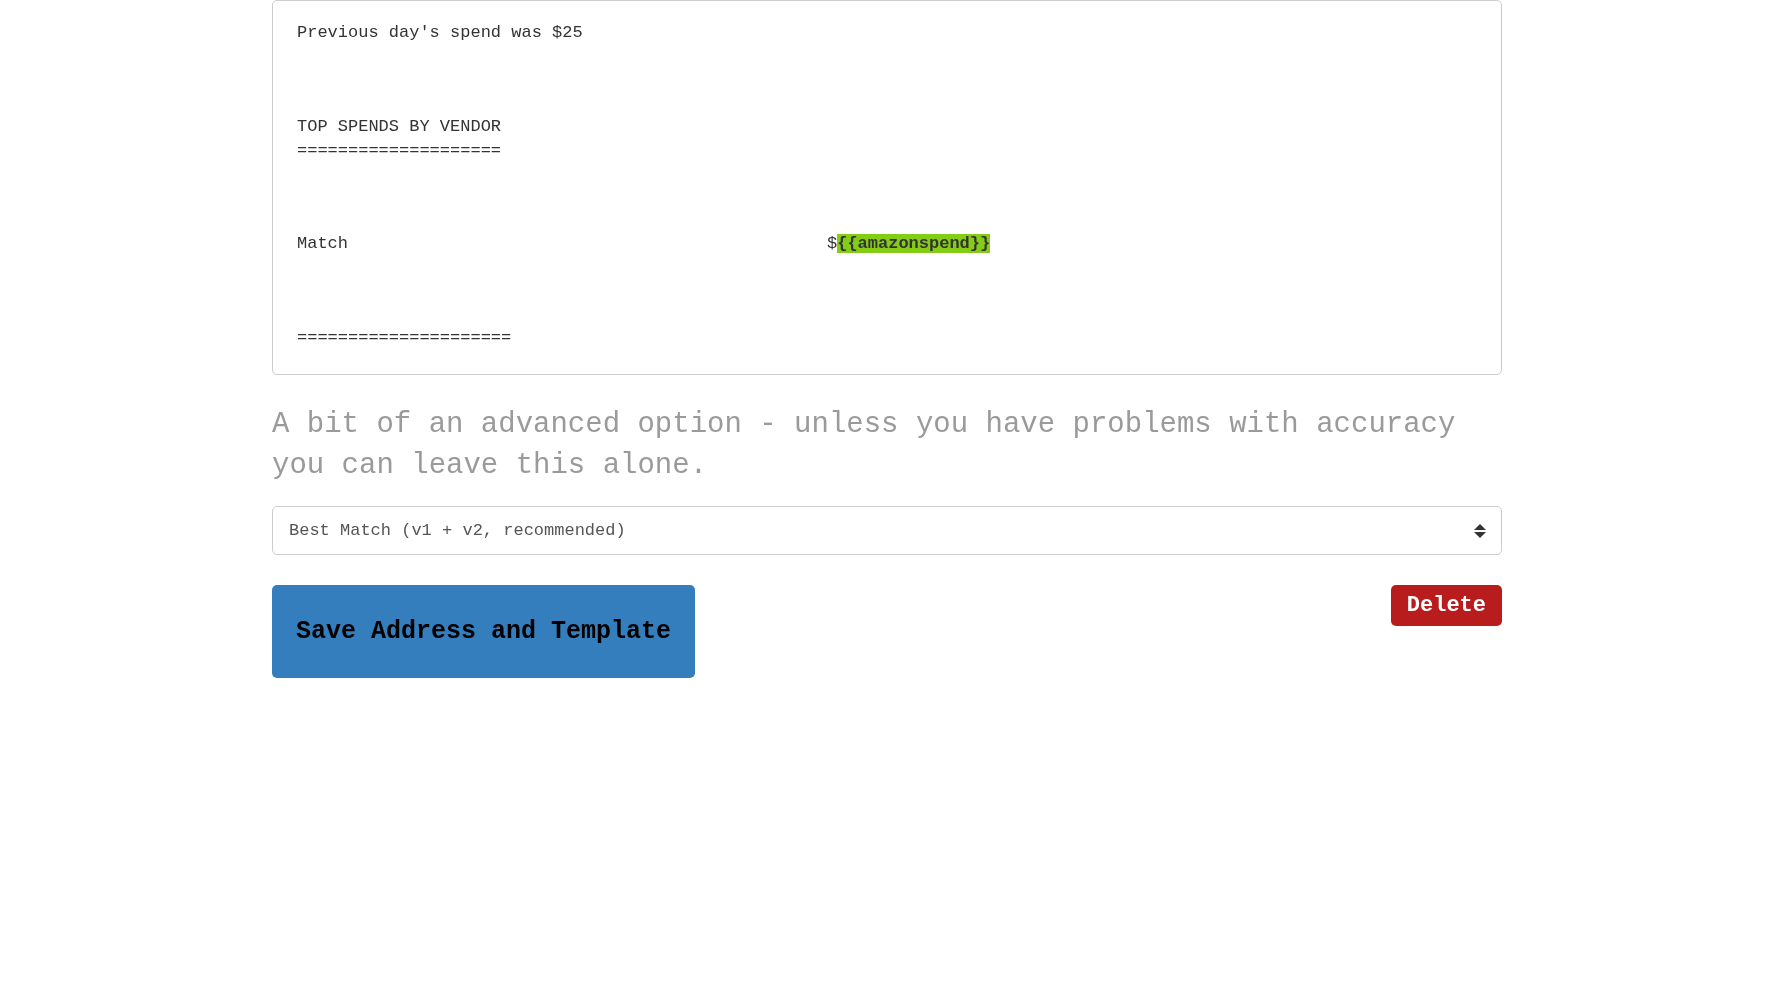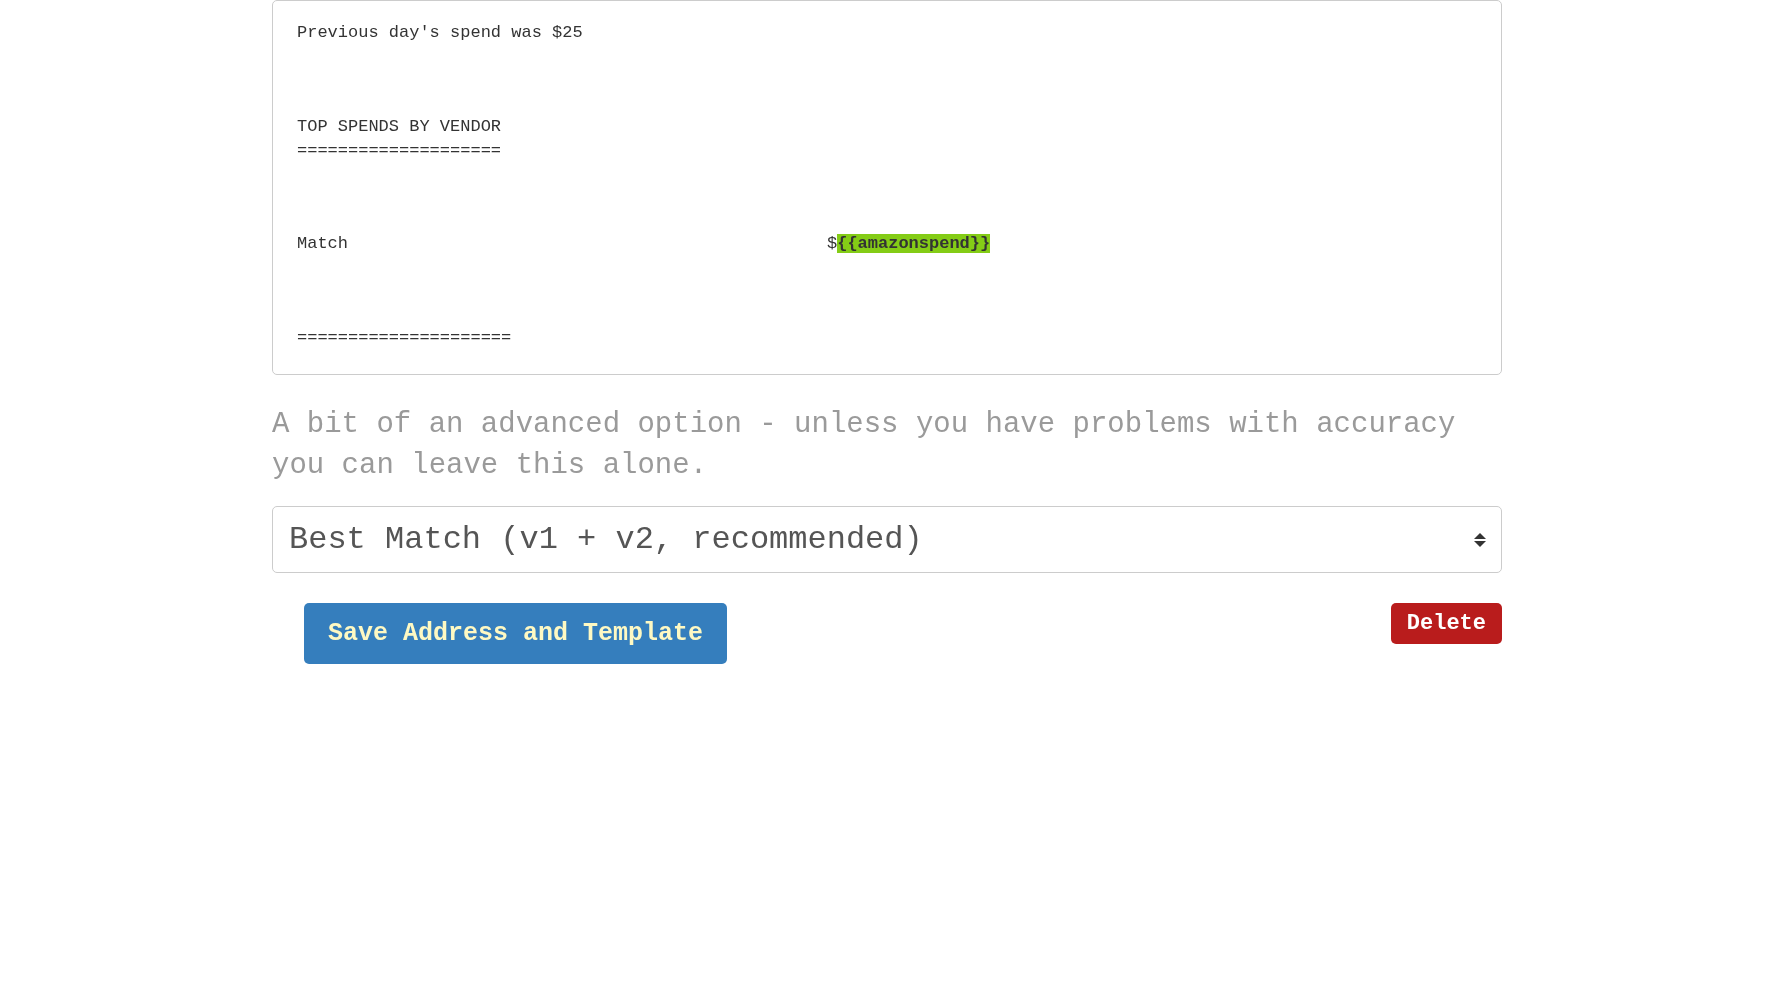--- a/index.html
+++ b/index.html
@@ -63,21 +63,21 @@
       position: relative;
       width: 100%;
       margin-bottom: 30px;
     }
     .select-field {
       width: 100%;
       border: 1px solid #ccc;
       border-radius: 5px;
       padding: 14px 40px 14px 16px;
       font-family: "Courier New", Courier, monospace;
-      font-size: 32px;
+      font-size: 17px;
       color: #555;
       background: #fff;
       appearance: none;
       -webkit-appearance: none;
       -moz-appearance: none;
       cursor: pointer;
     }
     .select-arrows {
       position: absolute;
       right: 16px;
@@ -102,29 +102,28 @@
       border-top: 6px solid #333;
     }
     .button-row {
       display: flex;
       justify-content: space-between;
       align-items: flex-start;
       margin-bottom: 60px;
     }
     .btn-primary {
       background: #357ebd;
-      color: #fef9c3;
+      color: #000000;
       border: none;
       border-radius: 5px;
-      padding: 16px 24px;
+      padding: 32px 24px;
       font-family: "Courier New", Courier, monospace;
       font-size: 25px;
       font-weight: bold;
       cursor: pointer;
-      margin-left: 32px;
     }
     .btn-danger {
       background: #b91c1c;
       color: #fff;
       border: none;
       border-radius: 5px;
       padding: 8px 16px;
       font-family: "Courier New", Courier, monospace;
       font-size: 22px;
       font-weight: bold;

